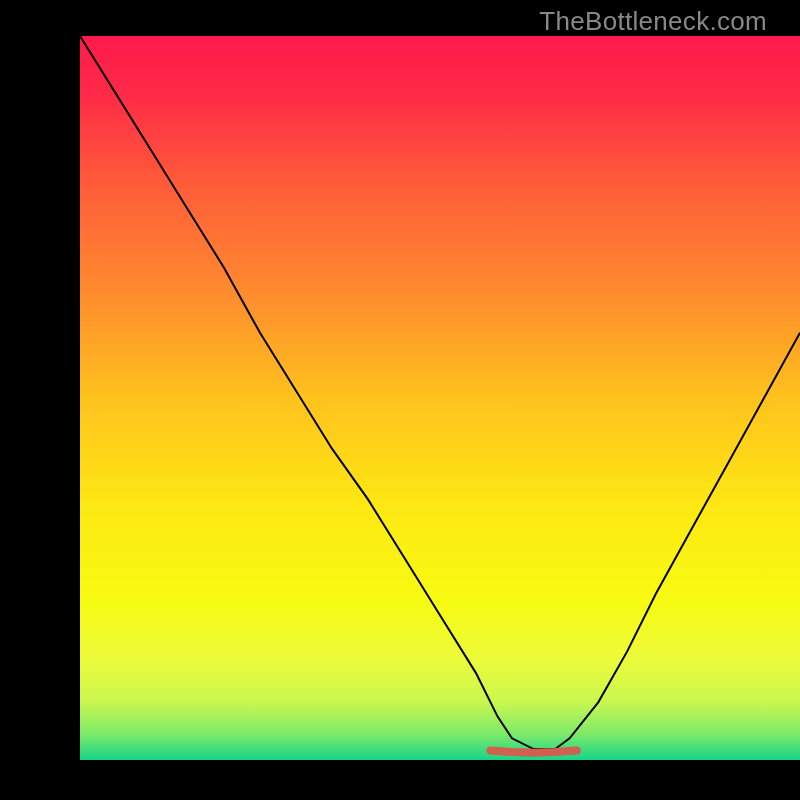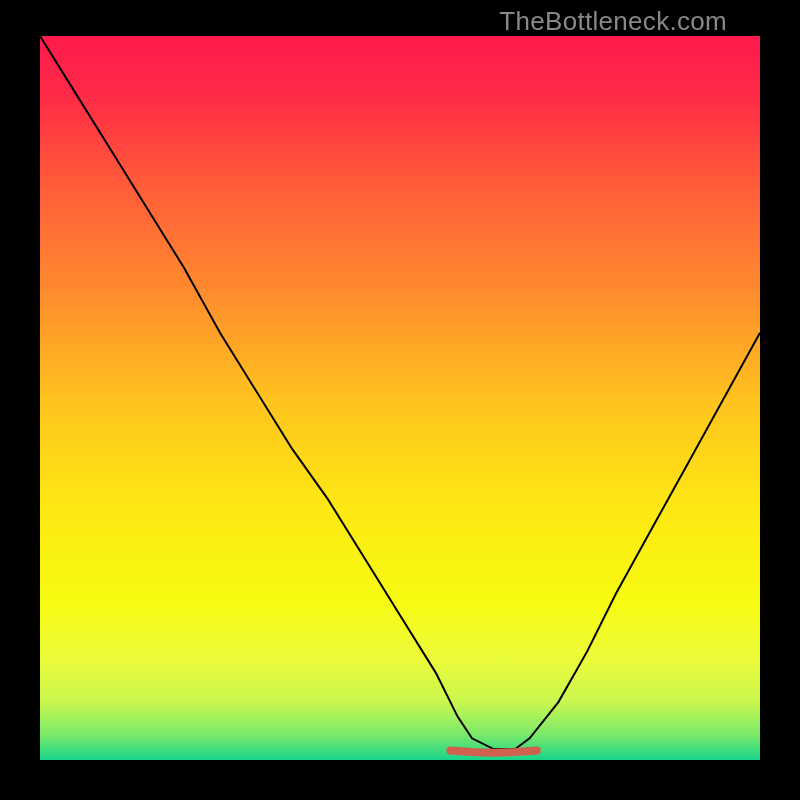--- a/index.html
+++ b/index.html
@@ -7,20 +7,21 @@
     padding: 0;
     width: 800px;
     height: 800px;
     background: #000;
     overflow: hidden;
   }
   .container {
     position: relative;
     width: 737px;
     height: 800px;
+    margin-left: 40px;
   }
   .watermark {
     position: absolute;
     top: 6px;
     right: 10px;
     font-family: Arial, Helvetica, sans-serif;
     font-size: 26px;
     color: #888;
     letter-spacing: 0.3px;
     z-index: 20;

